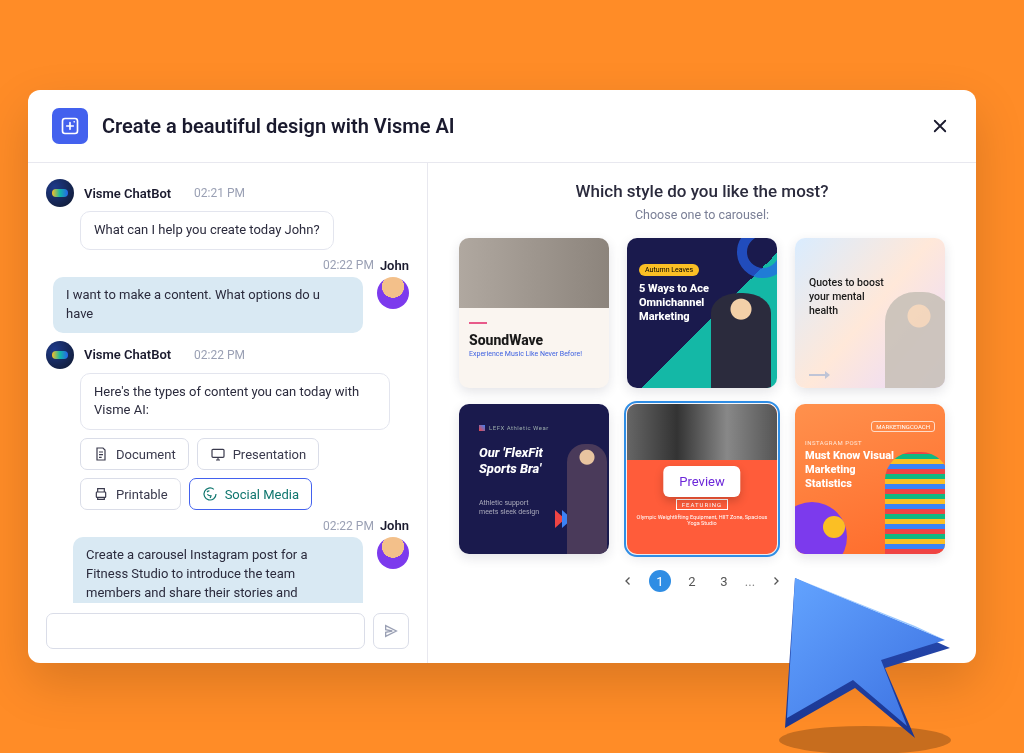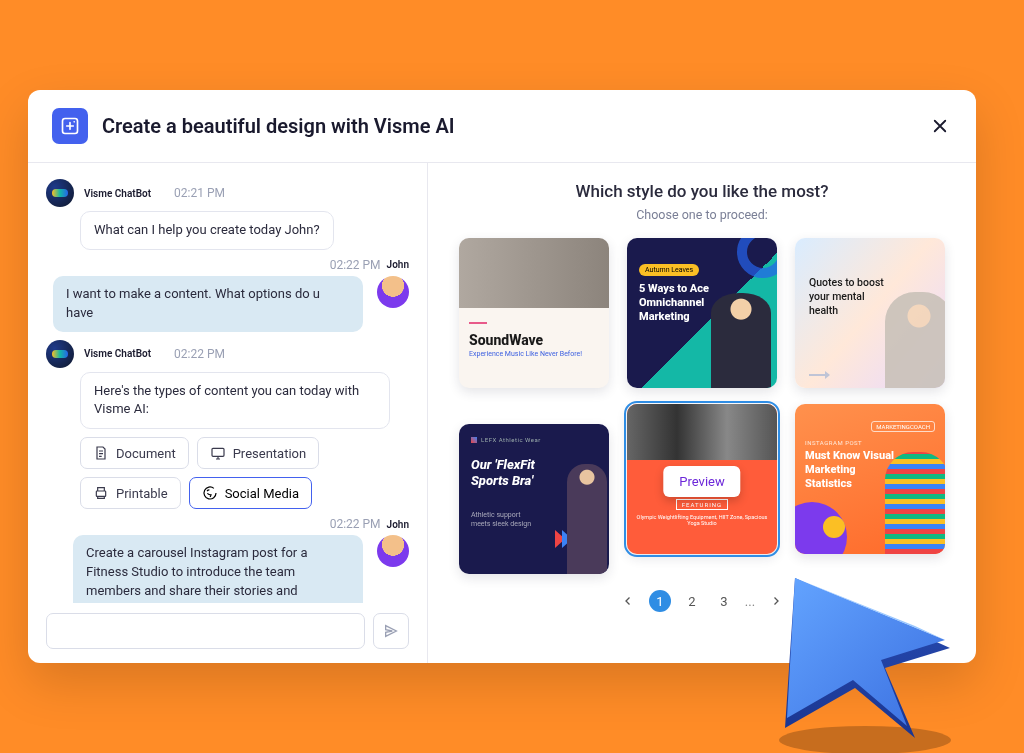--- a/index.html
+++ b/index.html
@@ -98,21 +98,21 @@
   background: linear-gradient(90deg,#fbbf24,#14b8a6,#2563eb);
   border-radius: 4px;
 }
 .avatar-user {
   width: 32px;
   height: 32px;
   border-radius: 50%;
   background: radial-gradient(circle at 50% 30%, #f3c08a 0 40%, #7c3aed 41% 100%);
   margin-left: 6px;
 }
-.sender-name { font-weight: 600; color: #1a1a2e; font-size: 10px; }
+.sender-name { font-weight: 600; color: #1a1a2e; font-size: 13px; }
 .timestamp { color: #9aa0b4; font-size: 12px; padding-left: 17px; }
 .bubble {
   display: inline-block;
   padding: 9px 13px;
   border-radius: 10px;
   font-size: 13px;
   line-height: 1.45;
   max-width: 310px;
 }
 .bubble-bot { background: #fff; border: 1px solid #e3e5ee; color: #2b2b3d; margin-left: 34px; }
@@ -129,21 +129,21 @@
   align-items: center;
   gap: 7px;
   padding: 7px 12px;
   border: 1px solid #dadde8;
   border-radius: 7px;
   font-size: 13px;
   color: #3a3a4d;
   cursor: pointer;
   background: #fff;
 }
-.chip.selected { border-color: #4361ee; color: #000000; }
+.chip.selected { border-color: #4361ee; color: #0f766e; }
 .chip svg { width: 16px; height: 16px; }
 .bubble-user-lg {
   background: #d9e9f3;
   color: #2b2b3d;
   max-width: 290px;
 }
 .input-bar {
   display: flex;
   gap: 8px;
   padding: 10px 18px 14px 18px;
@@ -218,21 +218,21 @@
 .c2 .hl { color:#fff; font-weight:800; font-size:11px; line-height:1.25; margin-top:6px; width:78px; }
 .c2 .ring { position:absolute; right:-12px; top:-12px; width:52px; height:52px; border:10px solid #2563eb; border-radius:50%; opacity:.7; }
 .c2 .person { position:absolute; right:6px; bottom:0; width:60px; height:95px; background: radial-gradient(circle at 50% 17%, #f3d0a8 0 10px, transparent 11px), linear-gradient(#2b2b3d,#2b2b3d); border-radius: 28px 28px 0 0 / 20px 20px 0 0; }
 
 .c3 { background: linear-gradient(130deg,#d9ecff 0%,#ffe8d9 50%,#e8d9ff 100%); padding:14px; position:relative; }
 .c3 .txt { font-size:10.5px; color:#1a1a1a; line-height:1.35; margin-top:24px; width:82px; font-weight:500; }
 .c3 .arrow { position:absolute; left:14px; bottom:12px; width:20px; height:2px; background:#bfc4d6; }
 .c3 .arrow::after { content:""; position:absolute; right:-1px; top:-3px; border-left:5px solid #bfc4d6; border-top:4px solid transparent; border-bottom:4px solid transparent; }
 .c3 .ph { position:absolute; right:-8px; bottom:0; width:68px; height:96px; background: radial-gradient(circle at 50% 25%, #f3d5b8 0 11px, transparent 12px), linear-gradient(#c9c1b8,#c9c1b8); border-radius:30px 30px 0 0; opacity:.9; }
 
-.c4 { background:#1a1a4d; padding:12px; position:relative;margin-top:20px; }
+.c4 { background:#1a1a4d; padding:20px; position:relative; }
 .c4 .tiny { font-size:6px; color:#9aa; letter-spacing:.5px; }
 .c4 .tiny::before { content:""; display:inline-block; width:6px; height:6px; background:linear-gradient(45deg,#ef4444,#3b82f6); margin-right:4px; vertical-align:middle; }
 .c4 .hl { color:#fff; font-weight:800; font-style:italic; font-size:13px; line-height:1.2; margin-top:14px; width:90px; }
 .c4 .sd { font-size:7px; color:#aab; margin-top:22px; width:70px; line-height:1.3; }
 .c4 .chev { position:absolute; right:40px; bottom:26px; display:flex; }
 .c4 .chev span { display:block; width:0; height:0; border-left:10px solid #ef4444; border-top:9px solid transparent; border-bottom:9px solid transparent; margin-right:-3px; }
 .c4 .chev span:nth-child(2){ border-left-color:#3b82f6; }
 .c4 .person { position:absolute; right:2px; bottom:0; width:40px; height:110px; background: radial-gradient(circle at 50% 12%, #e8c4a0 0 7px, transparent 8px), linear-gradient(#4a3a5a,#4a3a5a); border-radius:18px 18px 0 0; }
 
 .c5 { background:#ff5c3a; position:relative; }
@@ -382,21 +382,21 @@
         <div class="send-btn">
           <svg width="16" height="16" viewBox="0 0 24 24" fill="none" stroke="#9aa0b4" stroke-width="2">
               <path d="M4 20l16-8L4 4v6l10 2-10 2z"></path>
             </svg>
         </div>
       </div>
     </div>
 
     <div class="style-panel">
       <div class="style-title">Which style do you like the most?</div>
-      <div class="style-sub">Choose one to proceed:</div>
+      <div class="style-sub">Choose one to carousel:</div>
 
       <div class="grid">
 
         <div class="card c1">
           <div class="top"></div>
           <div class="bot">
             <div class="line"></div>
             <div class="sd">— —</div>
             <div class="brand">SoundWave</div>
             <div class="tag">Experience Music Like Never Before!</div>

